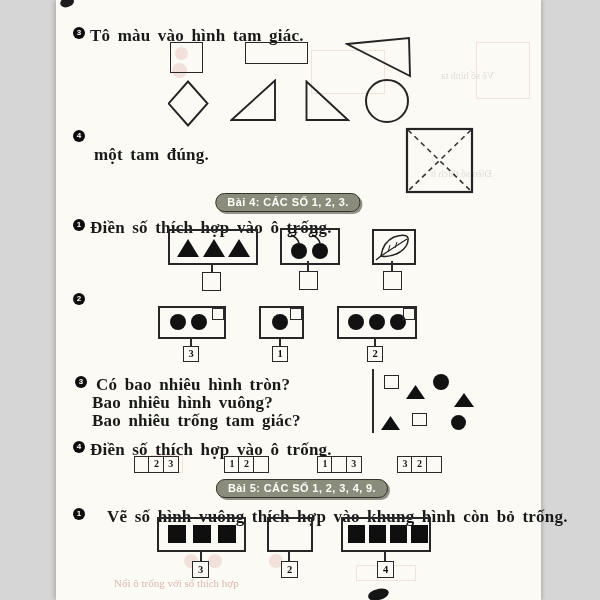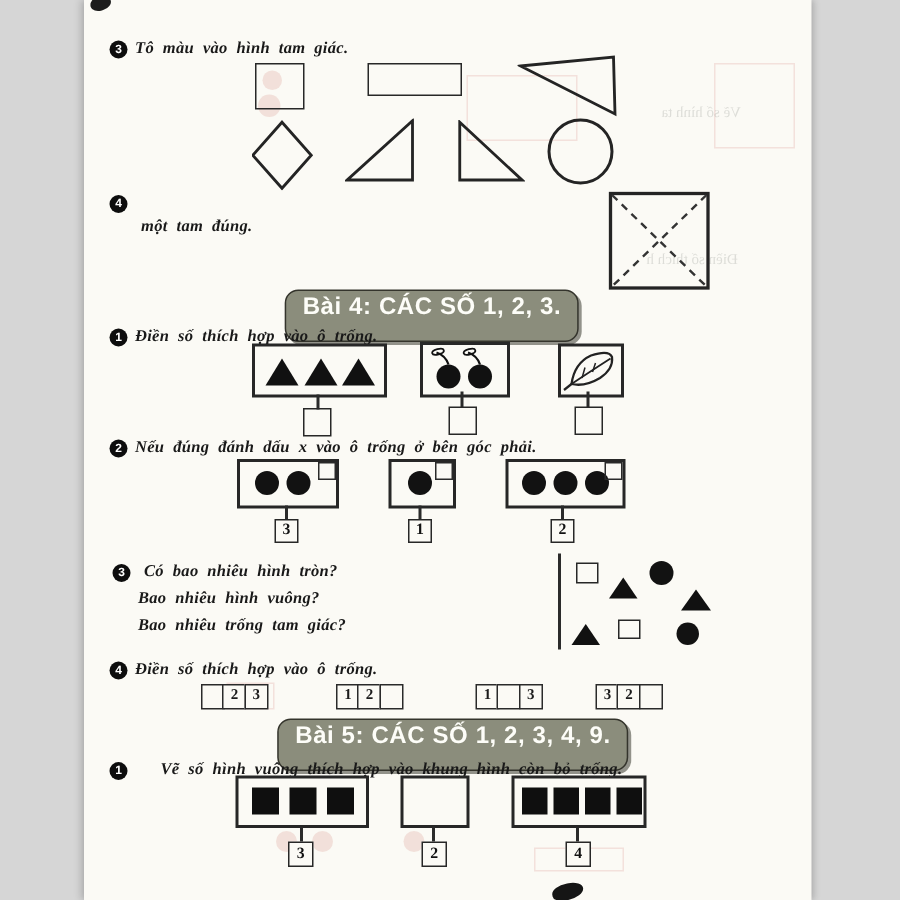--- a/index.html
+++ b/index.html
@@ -1,26 +1,26 @@
 <!DOCTYPE html>
 <html><head>
 <meta charset="utf-8">
 <style>
   html,body{margin:0;padding:0;}
   .stage{position:relative;width:600px;height:600px;background:#d6d6d6;overflow:hidden;
          font-family:"Liberation Serif",serif;color:#1b1b1b;}
   .page{position:absolute;left:56px;top:0;width:485px;height:600px;background:#fbfaf5;
         box-shadow:-2px 0 5px rgba(0,0,0,.18), 2px 0 4px rgba(0,0,0,.12);}
   .abs{position:absolute;}
-  .txt{font-size:11px;font-weight:600;letter-spacing:.2px;word-spacing:3px;white-space:nowrap;color:#191919;font-style:italic;}
+  .txt{font-size:17px;font-weight:600;letter-spacing:.2px;word-spacing:3px;white-space:nowrap;color:#191919;}
   .bullet{width:12px;height:12px;border-radius:50%;background:#0d0d0d;color:#fff;
           font-family:"Liberation Sans",sans-serif;font-size:8px;font-weight:bold;
           text-align:center;line-height:12.5px;}
-  .badge{font-family:"Liberation Sans",sans-serif;font-size:16px;font-weight:bold;color:#fdfdf8;
-         background:#8b8d7c;border:1.6px solid #34342c;border-radius:9px;padding:2px 11px 13px;
+  .badge{font-family:"Liberation Sans",sans-serif;font-size:11px;font-weight:bold;color:#fdfdf8;
+         background:#8b8d7c;border:1.6px solid #34342c;border-radius:9px;padding:2px 11px 3px;
          letter-spacing:.4px;white-space:nowrap;box-shadow:2px 2px 0 rgba(60,60,50,.55);}
   .frame{border:2px solid #272727;background:transparent;}
   .thin-frame{border:1.7px solid #272727;}
   .ansbox{border:1.7px solid #272727;background:#fbfaf5;text-align:center;
           font-size:10.5px;font-weight:bold;line-height:14px;color:#111;}
   .conn{background:#2b2b2b;width:1.8px;}
   .cell{width:14px;height:15px;border:1.6px solid #2a2a2a;text-align:center;
         font-size:10px;font-weight:bold;line-height:14px;background:#fbfaf5;}
   .cell + .cell{margin-left:-1.6px;}
   .strip{display:flex;}
@@ -45,20 +45,21 @@
   <div class="abs ghost" style="left:116px;top:63px;width:15px;height:15px;border-radius:50%;background:#dfa49b;"></div>
   <div class="abs ghost ghost-box" style="left:255px;top:50px;width:72px;height:42px;"></div>
   <div class="abs ghost ghost-box" style="left:420px;top:42px;width:52px;height:55px;"></div>
   <div class="abs ghost ghost-txt mirror" style="left:385px;top:70px;color:#9a9d97;">Vẽ số hình ta</div>
   <div class="abs ghost ghost-txt mirror" style="left:375px;top:168px;">Điền số thích h</div>
   <div class="abs ghost ghost-box" style="left:95px;top:455px;width:30px;height:16px;"></div>
   <div class="abs ghost ghost-box" style="left:300px;top:565px;width:58px;height:14px;"></div>
   <div class="abs ghost" style="left:128px;top:554px;width:14px;height:14px;border-radius:50%;background:#dfa49b;"></div>
   <div class="abs ghost" style="left:152px;top:554px;width:14px;height:14px;border-radius:50%;background:#dfa49b;"></div>
   <div class="abs ghost" style="left:213px;top:554px;width:14px;height:14px;border-radius:50%;background:#dfa49b;"></div>
+  <div class="abs ghost ghost-txt" style="left:58px;top:577px;opacity:.55;font-size:11px;">Nối ô trống với số thích hợp</div>
 
   <div class="abs bullet" style="left:17px;top:27px;">3</div>
   <div class="abs txt" style="left:34px;top:26px;">Tô màu vào hình tam giác.</div>
 
   <div class="abs thin-frame" style="left:114px;top:42px;width:31px;height:29px;border-width:1.9px;"></div>
   <div class="abs thin-frame" style="left:189px;top:42px;width:61px;height:20px;border-width:1.9px;"></div>
   <svg class="abs" style="left:289px;top:36px;" width="68" height="42" viewBox="0 0 68 42">
     <polygon points="2,8 64,2 65,40" fill="none" stroke="#242424" stroke-width="1.9"></polygon>
   </svg>
   <svg class="abs" style="left:112px;top:80px;" width="41" height="47" viewBox="0 0 41 47">
@@ -113,21 +114,20 @@
       <path d="M7,25 Q9,11 20,6 Q32,2 34,7 Q35,15 26,21 Q16,27 7,25 Z" fill="none" stroke="#222" stroke-width="1.5"></path>
       <path d="M7,25 Q19,17 33,8" fill="none" stroke="#222" stroke-width="1.2"></path>
       <path d="M14,21 L16,14 M21,17 L23,11" stroke="#222" stroke-width="1"></path>
       <path d="M7,25 L2,29" stroke="#222" stroke-width="1.5"></path>
     </svg>
   </div>
   <div class="abs conn" style="left:335px;top:261px;height:11px;"></div>
   <div class="abs thin-frame" style="left:327px;top:271px;width:17px;height:17px;"></div>
 
   <div class="abs bullet" style="left:17px;top:293px;">2</div>
-  <div class="abs txt" style="left:34px;top:292px;">Nếu đúng đánh dấu x vào ô trống ở bên góc phải.</div>
 
   <div class="abs frame" style="left:102px;top:306px;width:64px;height:29px;">
     <div class="dot abs" style="left:10px;top:6px;width:16px;height:16px;"></div>
     <div class="dot abs" style="left:31px;top:6px;width:16px;height:16px;"></div>
     <div class="abs" style="right:0;top:0;width:10px;height:10px;border:1.5px solid #2a2a2a;"></div>
   </div>
   <div class="abs conn" style="left:134px;top:337px;height:10px;"></div>
   <div class="abs ansbox" style="left:127px;top:346px;width:14px;height:14px;">3</div>
 
   <div class="abs frame" style="left:203px;top:306px;width:41px;height:29px;">

